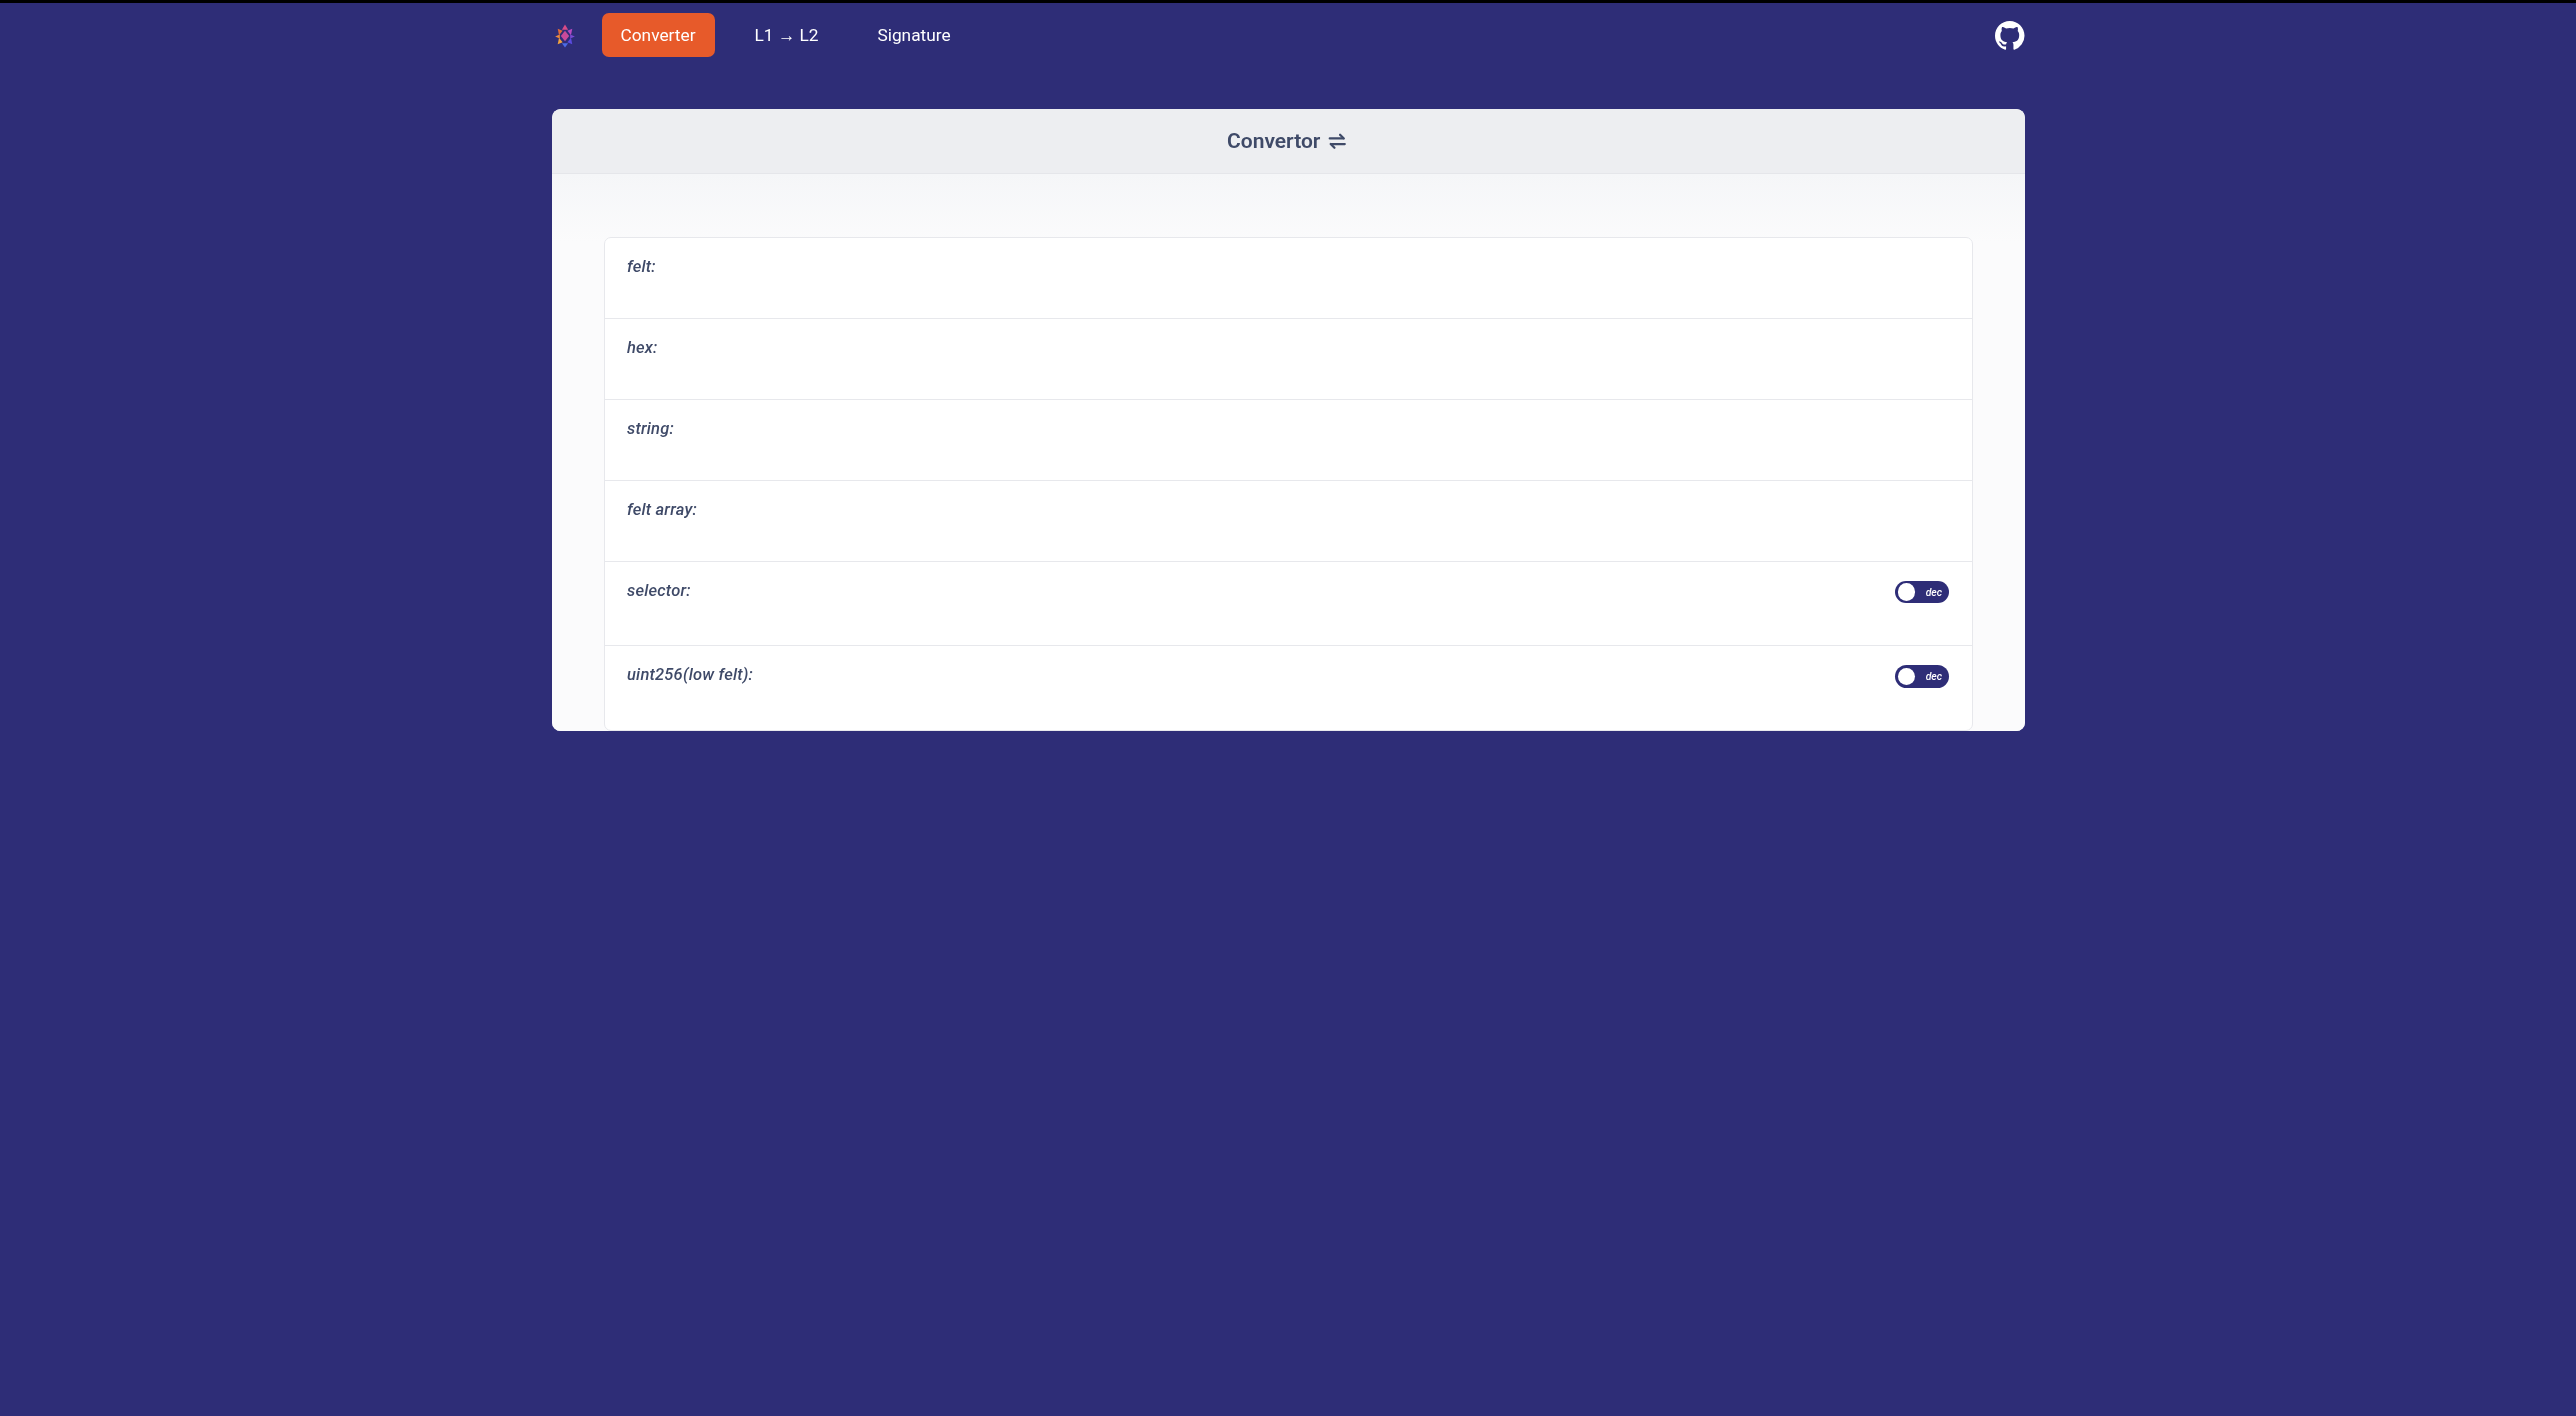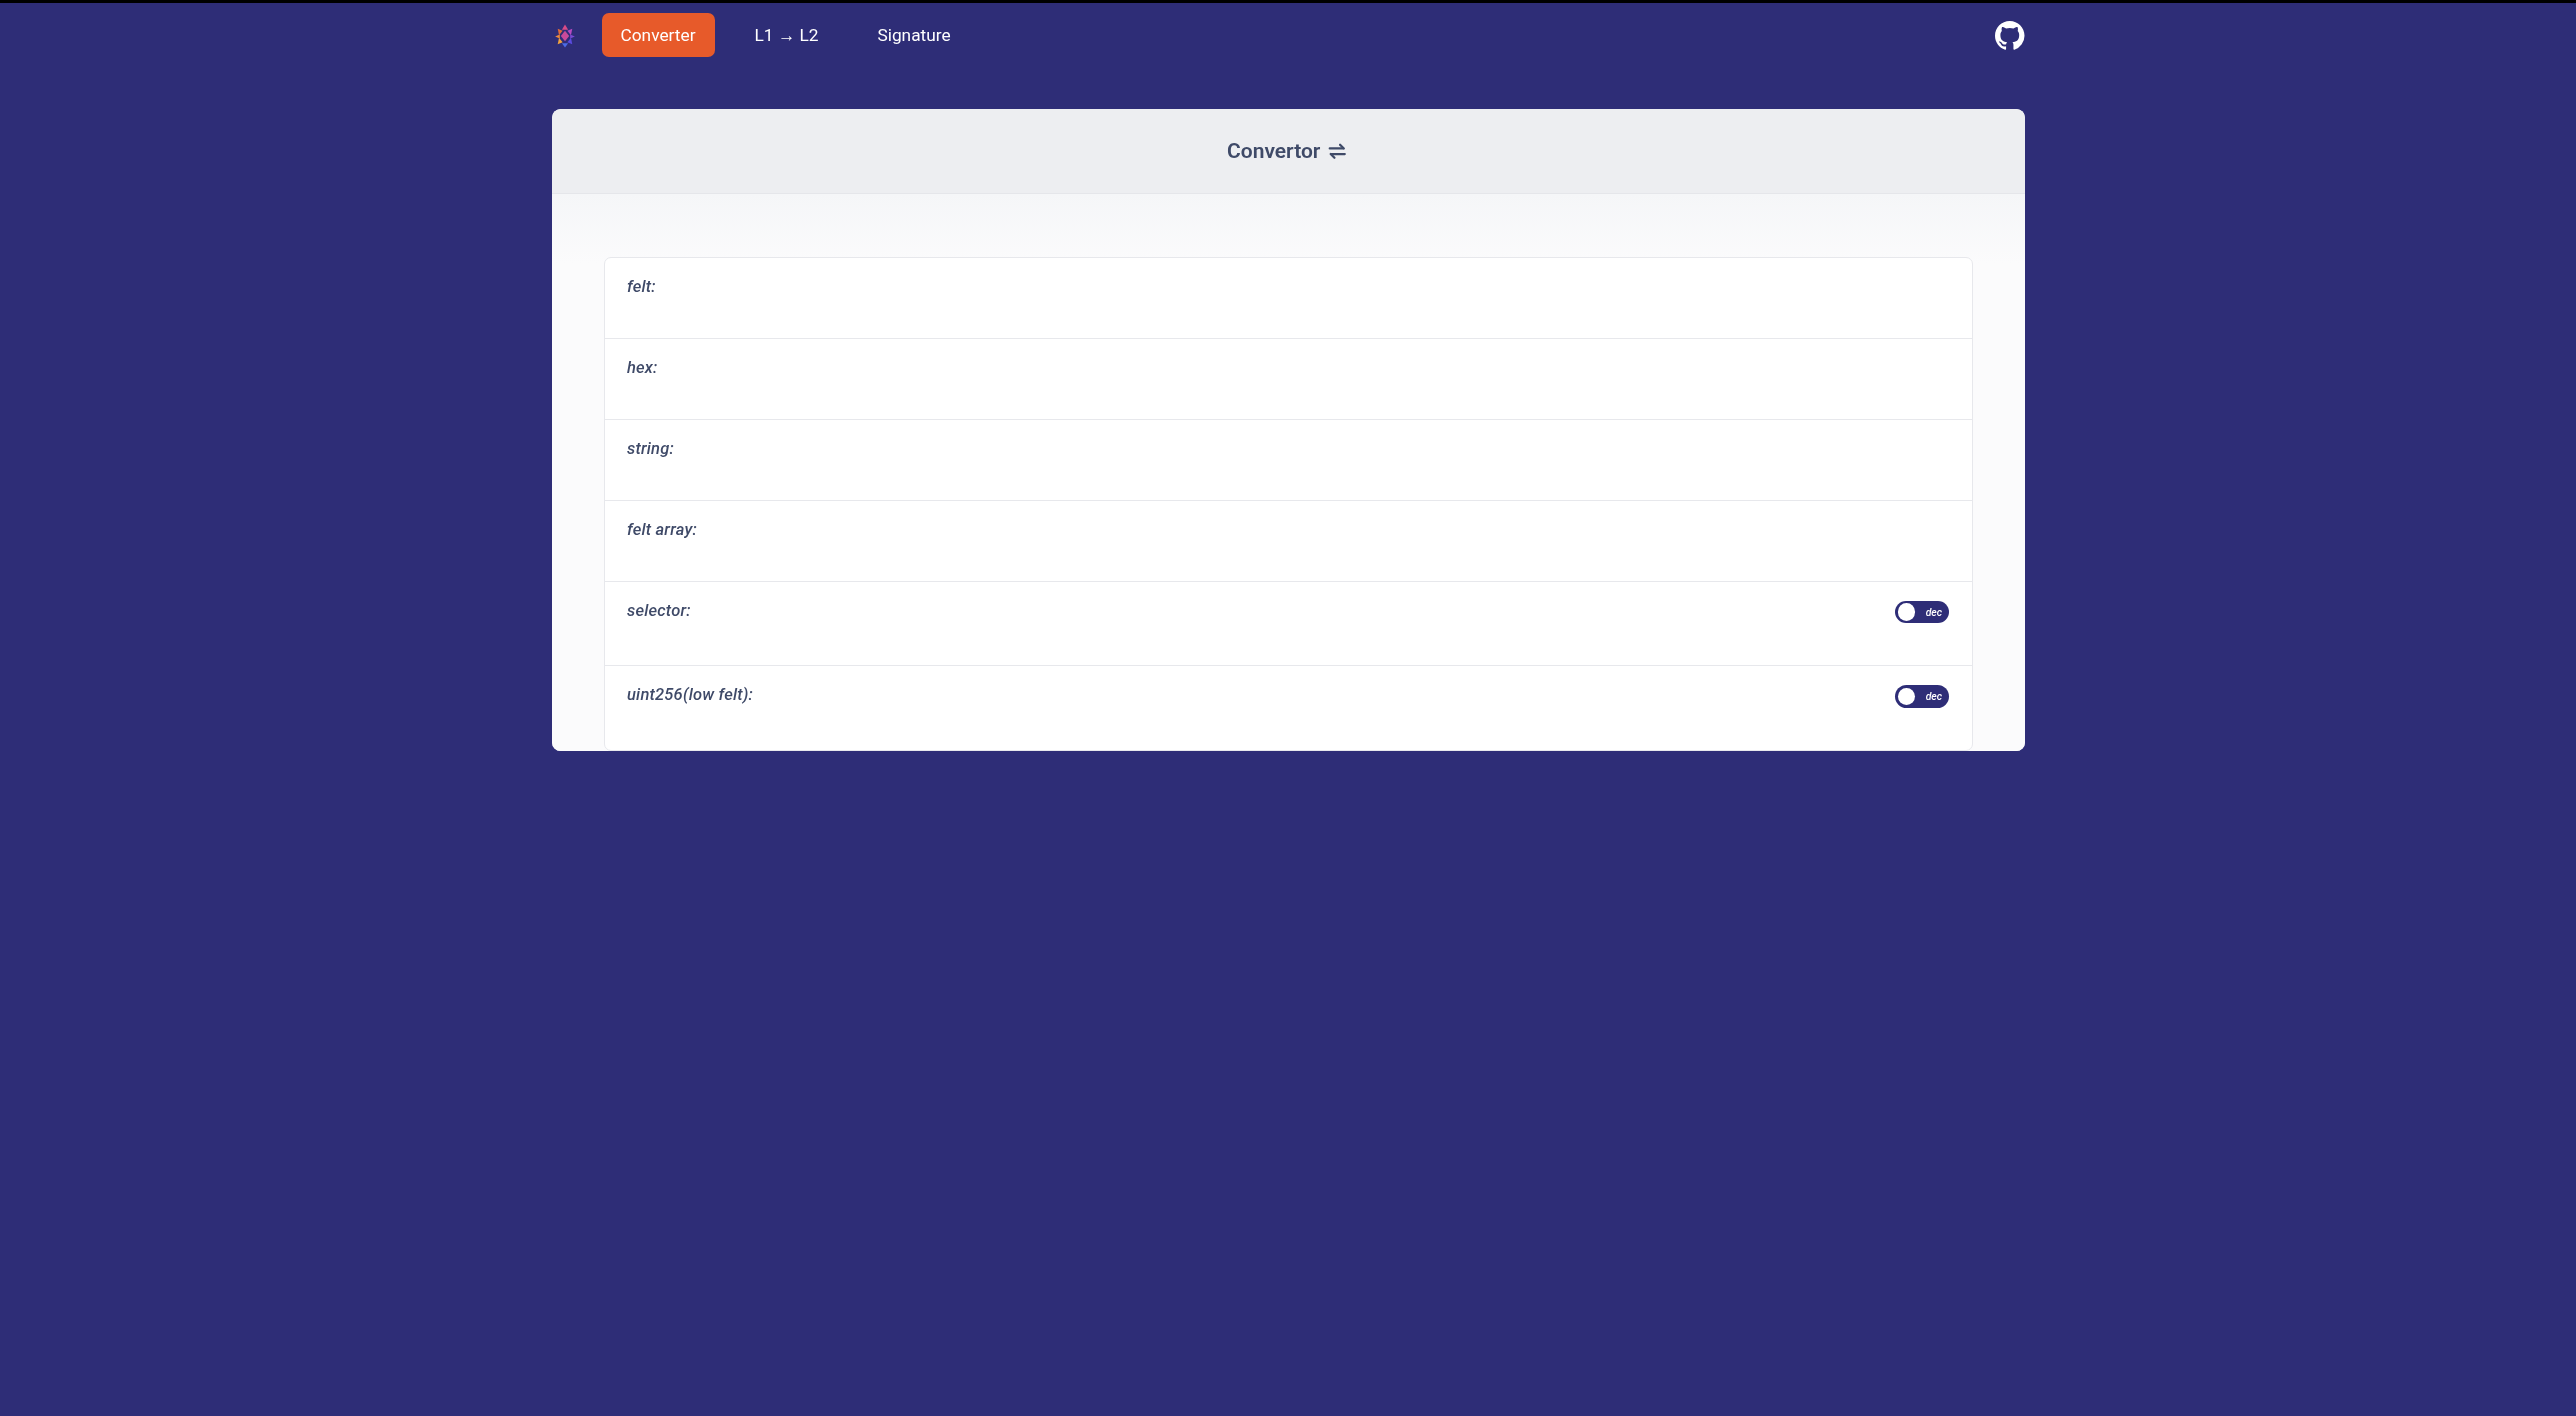--- a/index.html
+++ b/index.html
@@ -60,21 +60,21 @@
       background: #f0f1f3;
       border-radius: 8.7px;
       margin-top: 40px;
       overflow: hidden;
     }
     .card-header {
       display: flex;
       align-items: center;
       justify-content: center;
       gap: 6px;
-      padding: 30px 0;
+      padding: 20px 0;
       border-bottom: 0.9px solid #e5e6ea;
       background: #edeef1;
     }
     .card-title {
       font-size: 21px;
       font-weight: 600;
       color: #3f4a68;
     }
     .swap-icon {
       width: 22.5px;

